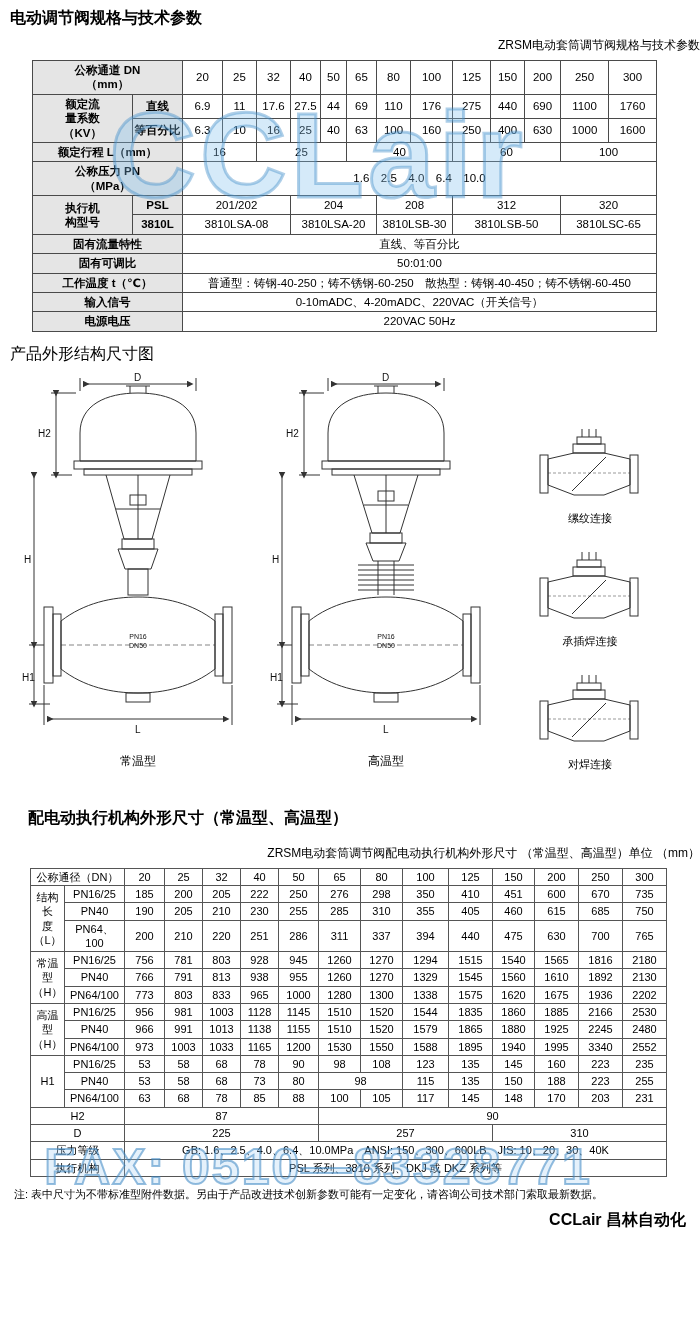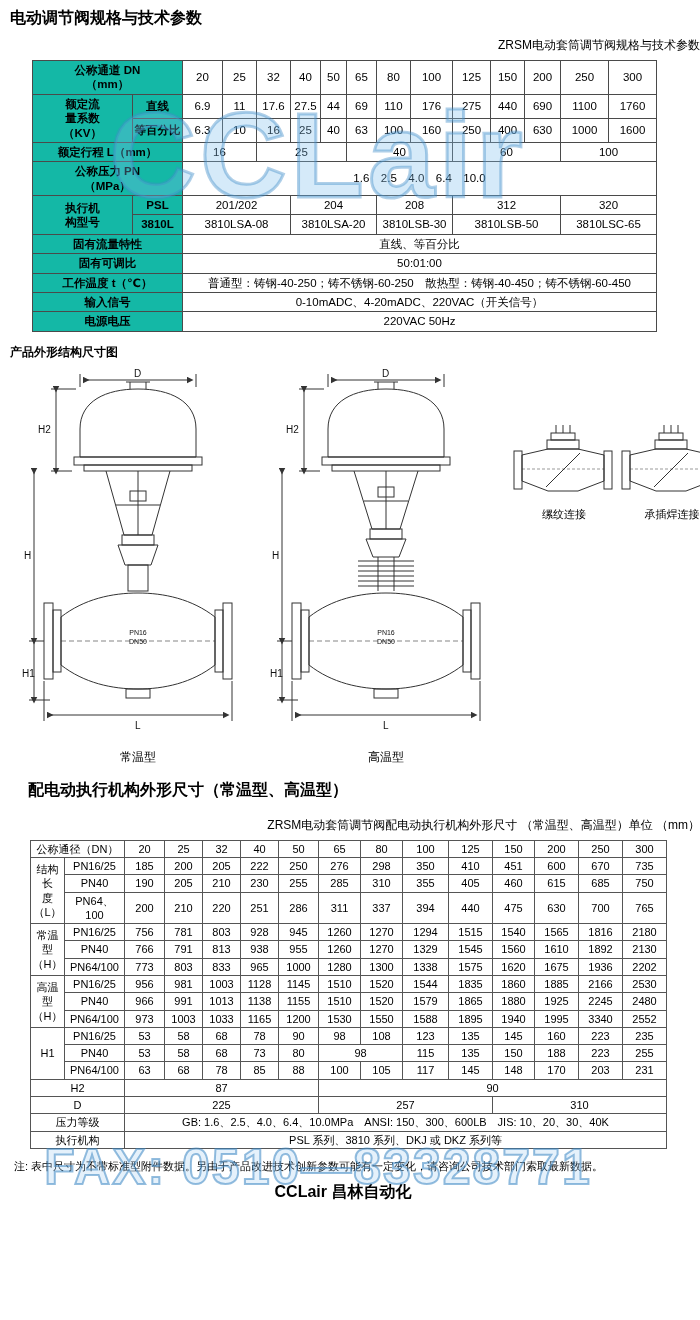--- a/index.html
+++ b/index.html
@@ -1,45 +1,45 @@
 <!DOCTYPE html>
 <html><head>
 <meta charset="utf-8">
 <style>
   html,body{margin:0;padding:0;background:#fff;}
   body{font-family:"Liberation Sans","DejaVu Sans",sans-serif;color:#000;}
   .page{position:relative;width:700px;height:1320px;background:#fff;overflow:hidden;}
 
   .h1{font-size:16px;font-weight:bold;padding:8px 0 0 10px;}
   .tbl-caption{text-align:right;font-size:12px;margin-top:8px;}
-  .sec-head{font-size:12px;font-weight:bold;margin:12px 0 0 10px;}
+  .sec-head{font-size:16px;font-weight:normal;margin:12px 0 0 10px;}
   .sec-head3{font-size:16px;font-weight:bold;margin:14px 0 16px 28px;}
 
   table{border-collapse:collapse;table-layout:fixed;}
   .spec{width:624px;margin:6px auto 0 32px;}
   .spec td{border:1px solid #4a4a4a;font-size:11.5px;text-align:center;vertical-align:middle;
            padding:2px 1px;line-height:1.25;background:#fff;}
-  .spec td.lbl{background:#14b8a6;font-weight:bold;white-space:pre-line;}
+  .spec td.lbl{background:#e5e5e5;font-weight:bold;white-space:pre-line;}
 
   .dim{width:634px;margin:6px auto 0 30px;}
   .dim td{border:1px solid #555;font-size:11px;text-align:center;vertical-align:middle;
           padding:1px;line-height:1.3;background:#fff;}
   .dim td.glbl, .dim td.slbl{white-space:pre-line;}
 
   .draw-row{display:flex;align-items:flex-start;margin:8px 0 0 14px;}
   .valve-block{width:248px;text-align:center;}
   .valve-label{font-size:12px;margin-top:2px;}
-  .mini-col{width:160px;padding-top:52px;display:flex;flex-direction:row;align-items:center;}
+  .mini-col{width:160px;padding-top:52px;display:flex;flex-direction:column;align-items:center;}
   .mini-item{text-align:center;margin-bottom:22px;}
   .mini-label{font-size:11px;margin-top:2px;}
   svg{display:block;margin:0 auto;}
   svg text{font-family:"Liberation Sans","DejaVu Sans",sans-serif;}
 
   .note{font-size:11px;margin:10px 14px 0 14px;line-height:1.4;}
-  .brand{font-size:16px;font-weight:bold;text-align:center;margin:8px 14px 0 0;}
+  .brand{font-size:16px;font-weight:bold;text-align:right;margin:8px 14px 0 0;}
 
   .wm{position:absolute;left:0;width:636px;text-align:center;font-weight:bold;
       pointer-events:none;z-index:6;white-space:nowrap;}
   .wm-en{top:86px;font-size:120px;letter-spacing:4px;color:rgba(125,190,235,0.32);
          -webkit-text-stroke:3px rgba(65,140,200,0.42);}
   .wm-cn{top:246px;font-size:108px;letter-spacing:8px;color:rgba(125,190,235,0.32);
          -webkit-text-stroke:3px rgba(65,140,200,0.42);}
   .wm-tel{top:1072px;font-size:50px;letter-spacing:2px;color:rgba(150,200,240,0.25);
           -webkit-text-stroke:2px rgba(60,135,195,0.55);}
   .wm-fax{top:1138px;font-size:50px;letter-spacing:2px;color:rgba(150,200,240,0.25);

